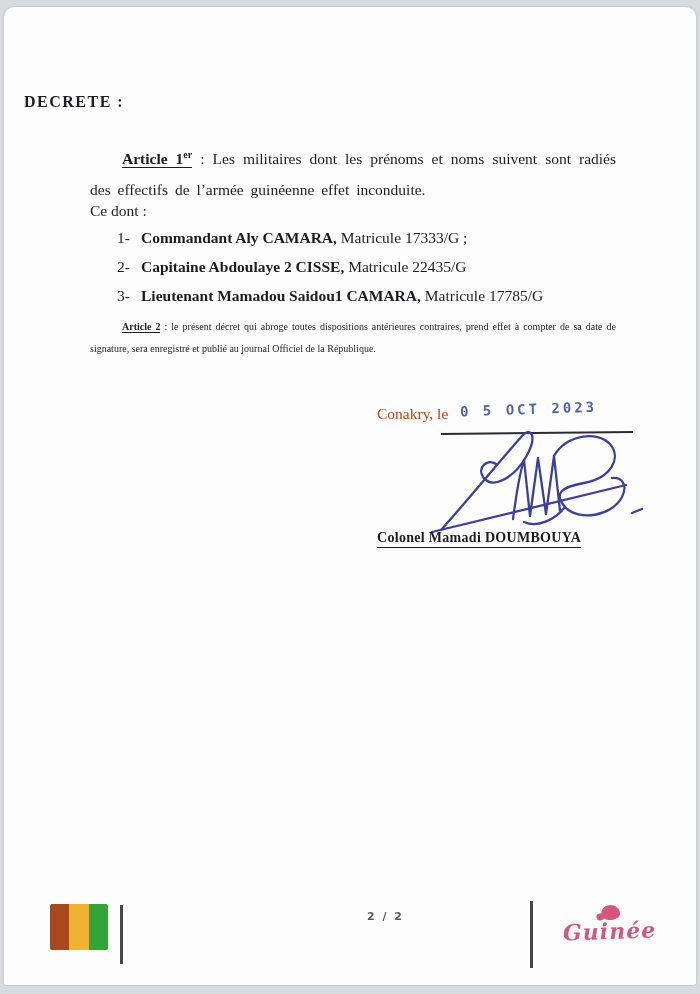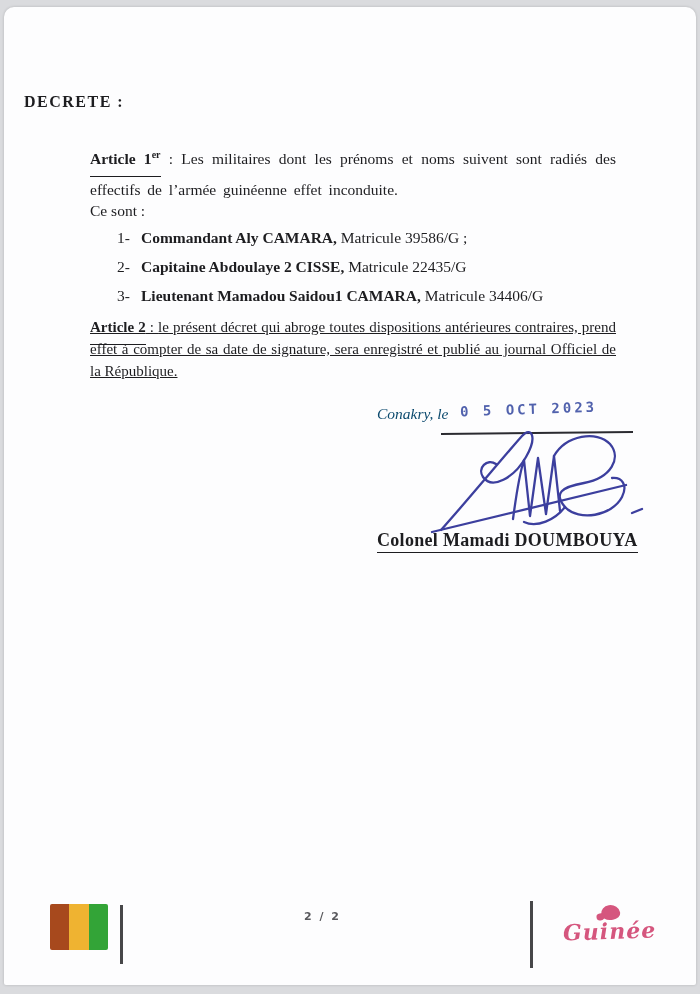--- a/index.html
+++ b/index.html
@@ -16,56 +16,56 @@
   }
   
   .title{
     position:absolute;top:86px;left:0;width:100%;text-align:left;
     font-weight:bold;font-size:16px;letter-spacing:1.5px;color:#1d1d20;margin-left:20px;
   }
   
   .para{position:absolute;left:86px;width:526px;color:#1d1d20;margin:0;}
   .p-art1{top:132px;font-size:15.5px;line-height:31px;text-align:justify;word-spacing:3px;}
   .p-cesont{top:195px;font-size:15.5px;}
-  .p-art2{top:309px;font-size:15px;line-height:22px;text-align:justify;text-decoration:underline;}
-  .art-label{font-weight:bold;border-bottom:1.6px solid #1d1d20;padding-bottom:9px;}
+  .p-art2{top:309px;font-size:10px;line-height:22px;text-align:justify;}
+  .art-label{font-weight:bold;border-bottom:1.6px solid #1d1d20;padding-bottom:0;margin-left:32px;}
   .art-label sup{font-size:10px;}
   
   .list{position:absolute;left:113px;top:222px;width:480px;}
   .list-item{font-size:15.5px;color:#1d1d20;margin-bottom:12px;line-height:17px;}
   .list-item .num{display:inline-block;width:24px;}
   .list-item .name{font-weight:bold;margin-top:8px;}
   
-  .conakry{position:absolute;left:373px;top:398px;font-size:15.5px;color:#0c4a6e;font-style:italic;}
+  .conakry{position:absolute;left:373px;top:398px;font-size:15.5px;color:#c2410c;}
   .date-underline{
     position:absolute;left:437px;top:421px;width:192px;height:4px;
     border-bottom:2.4px solid #2b2b30;transform:rotate(-0.6deg);
   }
   .date-stamp{
     position:absolute;left:456px;top:394px;
     font-family:"DejaVu Sans Mono",monospace;
     font-size:14px;font-weight:bold;letter-spacing:3px;
     color:#4355a7;transform:rotate(-2deg);opacity:.92;white-space:nowrap;
   }
   .sig-svg{position:absolute;left:421px;top:420px;}
   .signatory{
-    position:absolute;left:373px;top:523px;font-size:18px;font-weight:bold;
+    position:absolute;left:373px;top:523px;font-size:14px;font-weight:bold;
     color:#1d1d20;border-bottom:1.8px solid #1d1d20;padding-bottom:1px;letter-spacing:.3px;
   }
   
   .flag{position:absolute;left:46px;top:897px;width:58px;height:46px;display:flex;border-radius:2px;overflow:hidden;}
   .flag div{flex:1;}
   .flag .red{background:#a7491d;}
   .flag .yellow{background:#efb331;}
   .flag .green{background:#33a437;}
   .vbar{position:absolute;width:3px;background:#474749;}
   .vbar.left{left:116px;top:898px;height:59px;}
   .vbar.right{left:526px;top:894px;height:67px;}
   .page-num{
-    position:absolute;left:300px;top:903px;width:100px;text-align:left;
+    position:absolute;left:300px;top:903px;width:100px;text-align:right;
     font-family:"DejaVu Sans",sans-serif;font-size:11px;font-weight:bold;
     letter-spacing:2px;color:#58585c;
   }
   .logo{
     position:absolute;left:553px;top:899px;width:96px;height:48px;
     color:#d5567e;
   }
   .logo .word{
     position:absolute;left:6px;top:12px;
     font-family:"DejaVu Serif",serif;font-style:italic;font-weight:bold;
@@ -82,26 +82,26 @@
 </style>
 </head>
 <body>
 
 <div class="page">
 
   <div class="title">DECRETE :</div>
 
   <p class="para p-art1"><span class="art-label"><span>Article 1</span><sup>er</sup></span><span> : </span><span>Les militaires dont les prénoms et noms suivent sont radiés des effectifs de l’armée guinéenne effet inconduite.</span></p>
 
-  <p class="para p-cesont">Ce sont :</p>
+  <p class="para p-cesont">Ce dont :</p>
 
   <div class="list">
-    <div class="list-item"><span class="num">1-</span><span class="name">Commandant Aly CAMARA,</span><span> Matricule 39586/G ;</span></div>
+    <div class="list-item"><span class="num">1-</span><span class="name">Commandant Aly CAMARA,</span><span> Matricule 17333/G ;</span></div>
     <div class="list-item"><span class="num">2-</span><span class="name">Capitaine Abdoulaye 2 CISSE,</span><span> Matricule 22435/G</span></div>
-    <div class="list-item"><span class="num">3-</span><span class="name">Lieutenant Mamadou Saidou1 CAMARA,</span><span> Matricule 34406/G</span></div>
+    <div class="list-item"><span class="num">3-</span><span class="name">Lieutenant Mamadou Saidou1 CAMARA,</span><span> Matricule 17785/G</span></div>
   </div>
 
   <p class="para p-art2"><span class="art-label">Article 2</span><span> : </span><span>le présent décret qui abroge toutes dispositions antérieures contraires, prend effet à compter de sa date de signature, sera enregistré et publié au journal Officiel de la République.</span></p>
 
   <div class="conakry">Conakry, le</div>
   <div class="date-underline"></div>
   <div class="date-stamp">0 5 OCT 2023</div>
 
   <svg class="sig-svg" width="222" height="118" viewBox="0 0 222 118">
     <g fill="none" stroke="#3c3f9e" stroke-width="2.3" stroke-linecap="round" stroke-linejoin="round">

